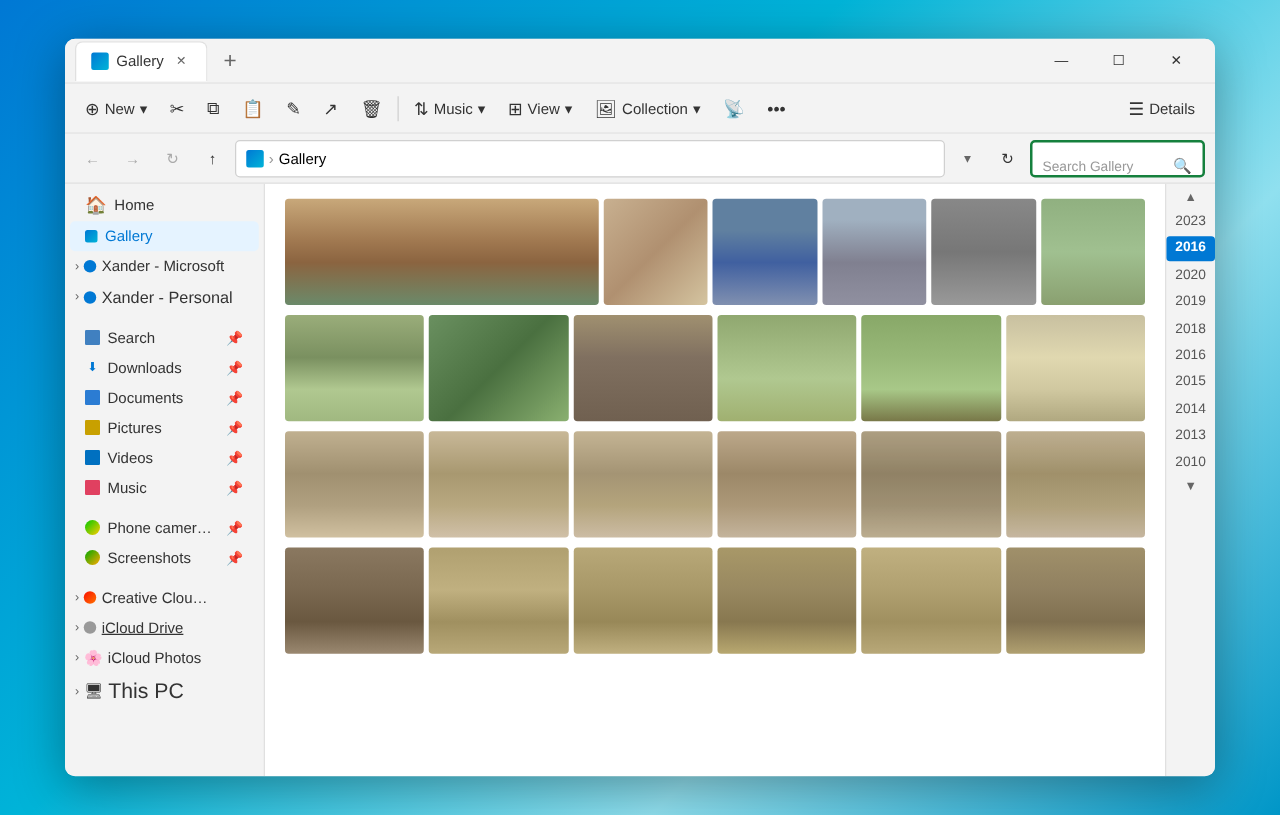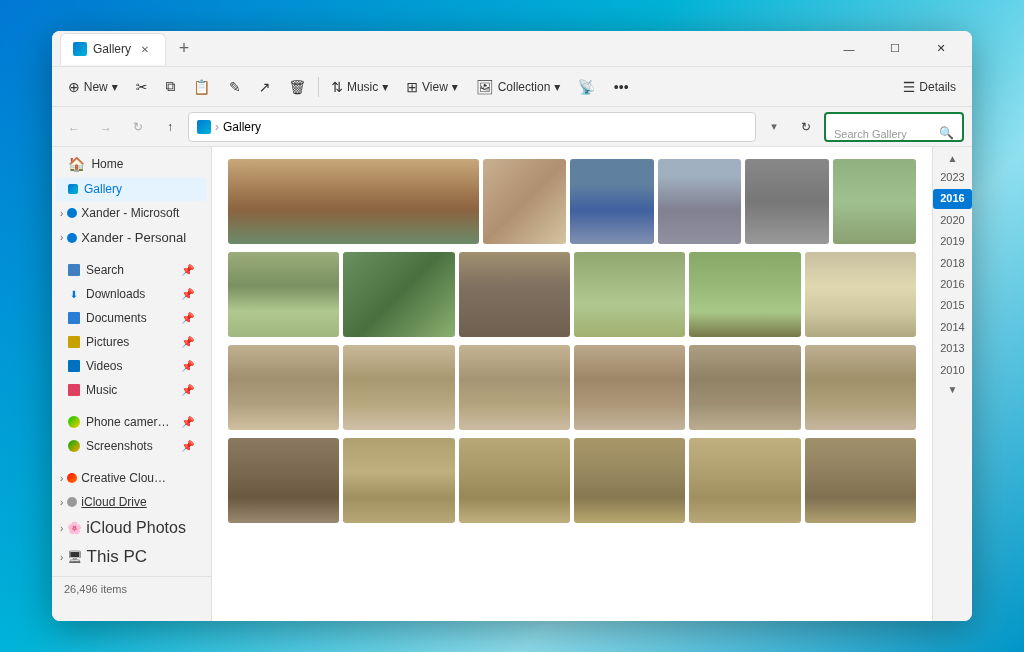--- a/index.html
+++ b/index.html
@@ -470,29 +470,26 @@
         <span style="font-size:12px;overflow:hidden;text-overflow:ellipsis;white-space:nowrap;max-width:90px;">Creative Cloud Files</span>
       </div>
       <div class="sidebar-section">
         <span class="expand-arrow">›</span>
         <span class="ic-dot"></span>
         <span style="font-size:12px;text-decoration:underline;">iCloud Drive</span>
       </div>
       <div class="sidebar-section">
         <span class="expand-arrow">›</span>
         <span style="font-size:12px;">🌸</span>
-        <span style="font-size:16px;">iCloud Photos</span>
+        <span style="font-size:12px;">iCloud Photos</span>
       </div>
       <div class="sidebar-section">
         <span class="expand-arrow">›</span>
         <span style="font-size:12px;">🖥</span>
         <span style="font-size:17px;">This PC</span>
-      </div>
-      <div class="sidebar-footer">
-        <span>26,496 items</span>
       </div>
     </div>
 
     <div class="gallery-content">
 
       <div class="photo-grid" style="grid-template-columns: 3fr 1fr 1fr 1fr 1fr 1fr;">
         <div class="photo-item photo-row1 p-cafe"></div>
         <div class="photo-item photo-row1 p-cork"></div>
         <div class="photo-item photo-row1 p-shop"></div>
         <div class="photo-item photo-row1 p-room"></div>

